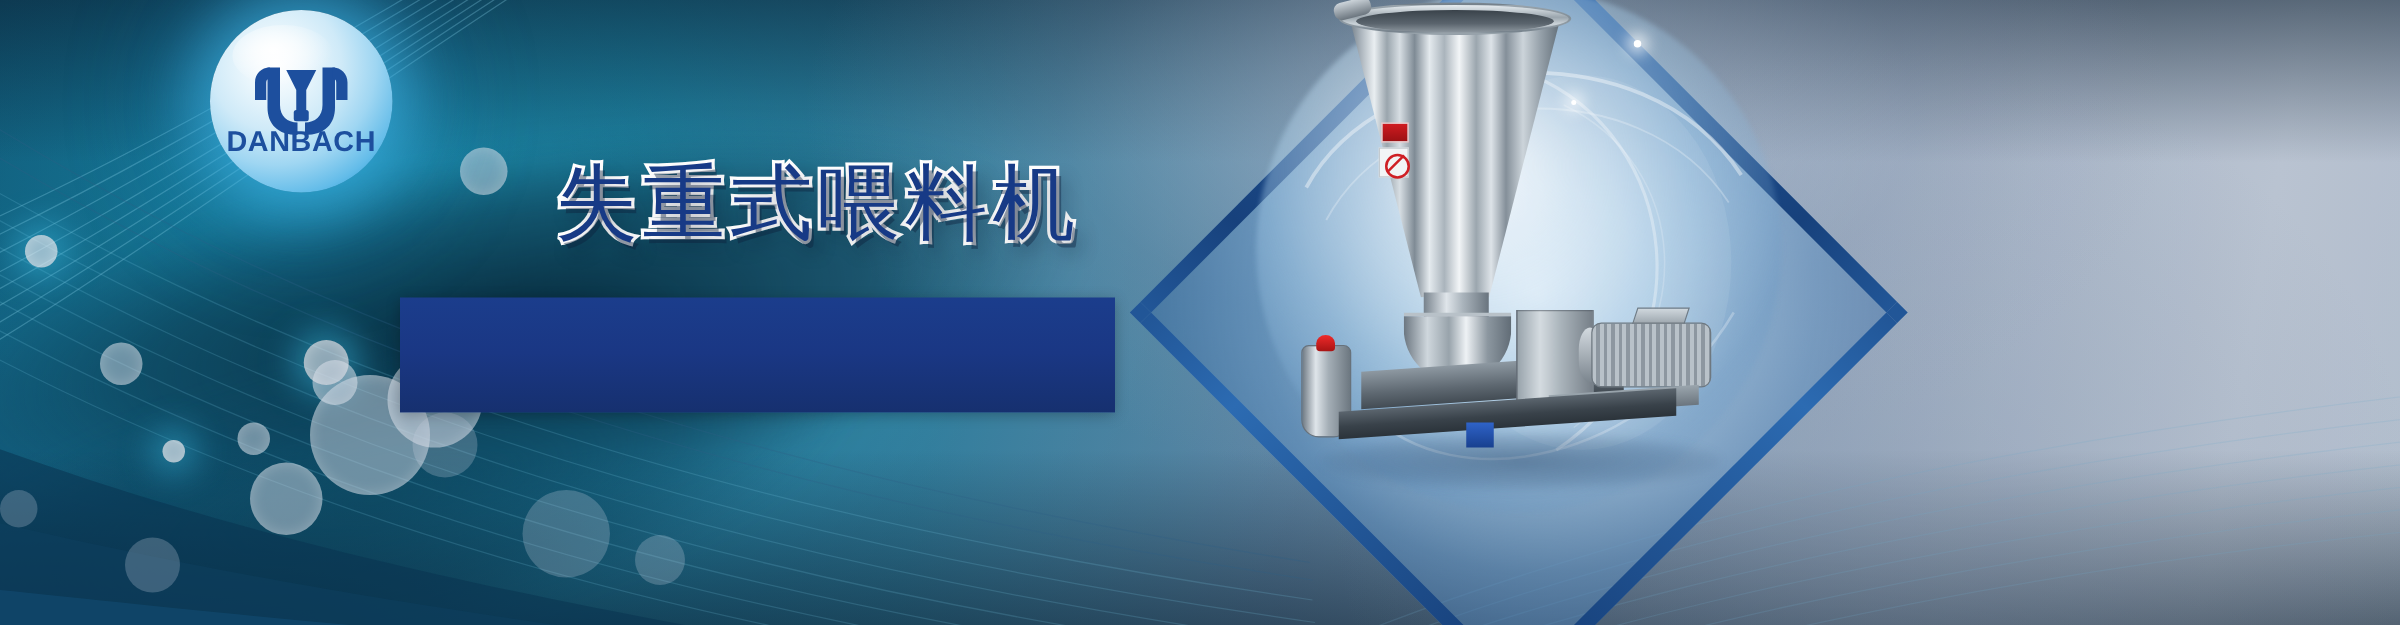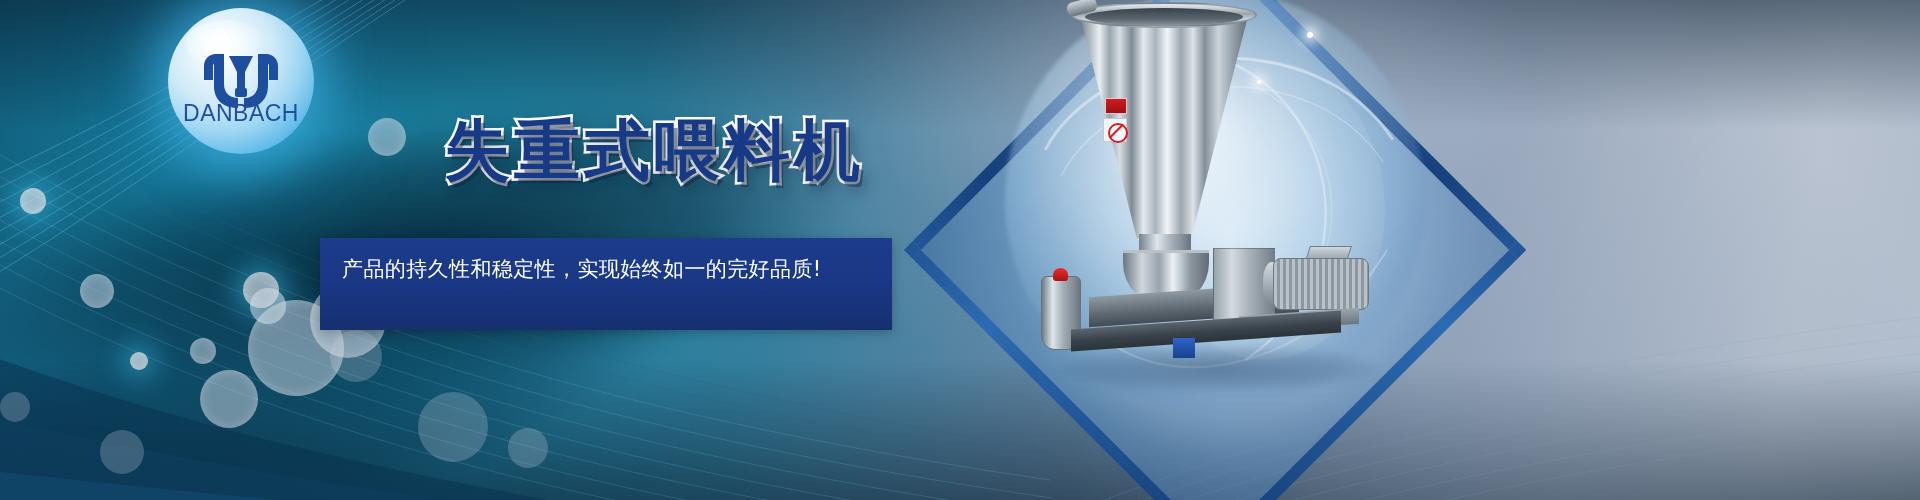--- a/index.html
+++ b/index.html
@@ -95,31 +95,31 @@
     background:radial-gradient(ellipse at 40% 40%, rgba(255,255,255,.95) 0%, rgba(255,255,255,0) 70%);
   }
   .logo-mark {
     position:absolute; left:50%; top:40px; transform:translateX(-50%);
     width:78px; height:62px;
   }
   .logo-text {
     position:absolute; left:0; right:0; top:92px;
     text-align:center;
     font-family:"Liberation Sans","DejaVu Sans",sans-serif;
-    font-weight:normal;
+    font-weight:bold;
     font-size:23px;
     letter-spacing:.5px;
     color:#1d4f9e;
   }
 
   
   .title {
-    position:absolute; left:444px; top:118px;
+    position:absolute; left:444px; top:130px;
     font-family:"DejaVu Sans","Liberation Sans",sans-serif;
-    font-weight:bold;
+    font-weight:normal;
     font-size:66px;
     line-height:1;
     letter-spacing:4px;
     color:#173a86;
     -webkit-text-stroke:5px #ffffff;
     paint-order:stroke fill;
     text-shadow:
       4px 5px 0 rgba(12,30,58,.40),
       7px 9px 14px rgba(6,18,36,.35);
     white-space:nowrap;
@@ -415,21 +415,20 @@
           <rect x="33" y="40" width="12" height="9" rx="2"></rect>
         </g>
       </svg>
     </div>
     <div class="logo-text">DANBACH</div>
   </div>
 
   <div class="title">失重式喂料机</div>
 
   <div class="caption-box">
-    <div class="caption-cn">产品的持久性和稳定性，实现始终如一的完好品质!</div>
   </div>
 
   <div class="diamond-stage">
 
     <div class="diamond-frame"></div>
     <div class="orb-glow"></div>
 
     <div class="orb-swirl">
       <svg width="400" height="400" viewBox="0 0 400 400">
         <g fill="none" stroke="#ffffff" stroke-opacity=".55">

